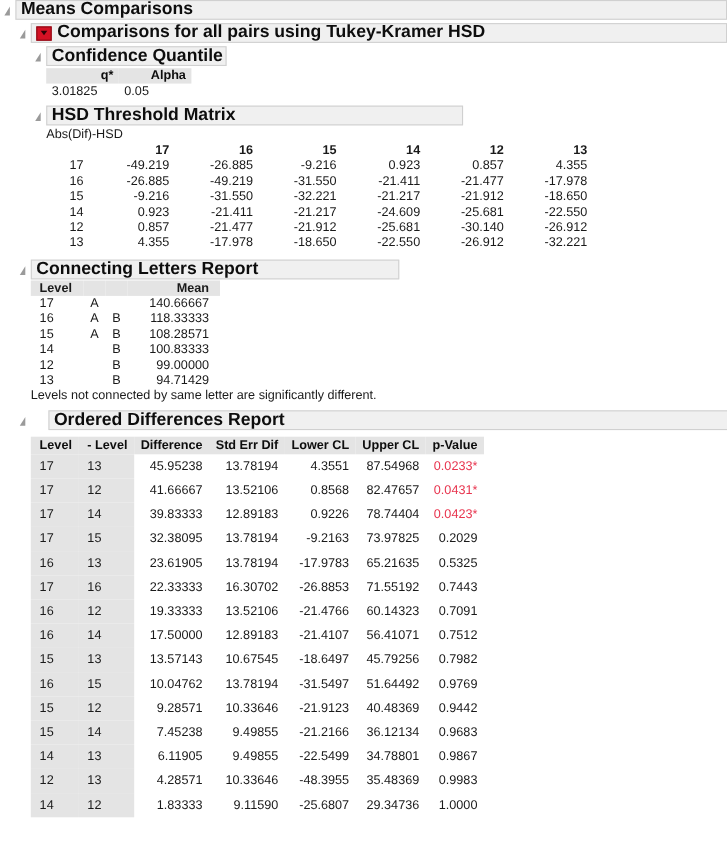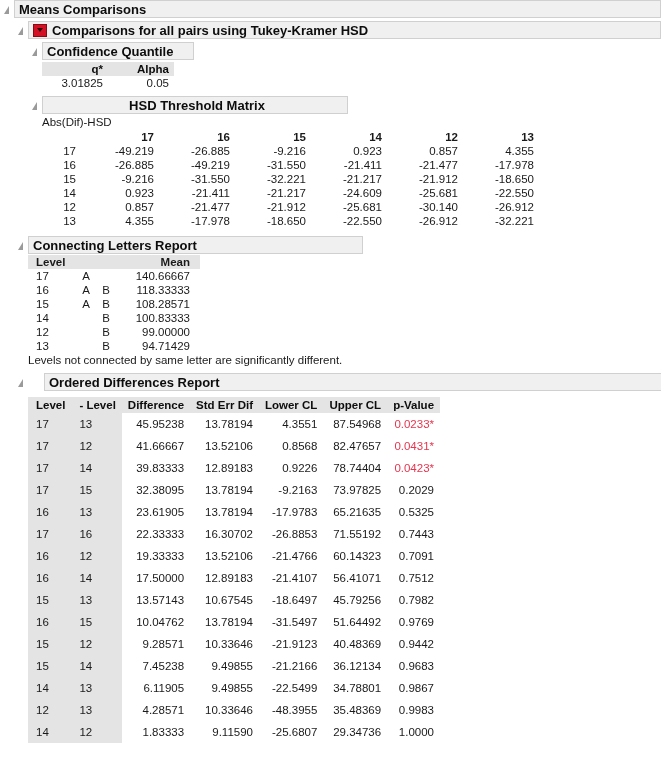--- a/index.html
+++ b/index.html
@@ -18,27 +18,27 @@
   }
   .outer { position: relative; width: 661px; }
   .hdr {
     display: flex;
     align-items: center;
     background: #f0f0f0;
     border: 1px solid #d0d0d0;
     height: 18px;
     box-sizing: border-box;
     font-weight: bold;
-    font-size: 13px;
+    font-size: 16px;
     color: #0d0d0d;
     padding-left: 4px;
   }
   .hdr.lvl1 { margin-left: 14px; width: 647px; }
   .hdr.lvl2 { margin-left: 28px; width: 633px; }
-  .hdr.lvl3 { margin-left: 42px; width: auto; display: inline-flex; padding-right: 20px;}
+  .hdr.lvl3 { margin-left: 42px; width: auto; display: inline-flex; padding-right: 2px;}
   .hdr-wrap { display: block; }
   .tri-out {
     position: absolute;
     width: 0; height: 0;
     border-left: 5px solid transparent;
     border-bottom: 8px solid #9a9a9a;
   }
   .redbtn {
     width: 12px; height: 11px;
     background: #d41124;
@@ -65,21 +65,20 @@
   td, th { font-size: 11.5px; font-weight: normal; padding: 0; }
   .colhdr {
     background: #e4e4e4;
     font-weight: bold;
     text-align: right;
     padding: 1px 5px 1px 5px;
     color: #0d0d0d;
     white-space: nowrap;
   }
   .cell {
-    text-align: right;
     padding: 1px 5px 1px 5px;
     white-space: nowrap;
   }
 
   
   #cq-table { margin-left: 42px; margin-top: 2px; }
   #cq-table .colhdr { min-width: 56px; }
 
   
   #hsd-wrap { margin-left: 42px; margin-top: 2px; }
@@ -153,21 +152,21 @@
     </tr>
     <tr>
       <td class="cell">3.01825</td>
       <td class="cell">0.05</td>
     </tr>
   </tbody>
     </table>
 
   <div style="position:relative; margin-top:6px;">
     <div class="tri-out" style="left:32px; top:6px;"></div>
-    <div class="hdr" style="margin-left:42px; width:306px;justify-content:center;">
+    <div class="hdr" style="margin-left:42px; width:379px;">
       <span>HSD Threshold Matrix</span>
     </div>
   </div>
 
   <div id="hsd-wrap">
     <div class="note" style="margin-bottom:2px;">Abs(Dif)-HSD</div>
     <table id="hsd-table">
       <thead>
         <tr>
           <td class="mlab"></td>

